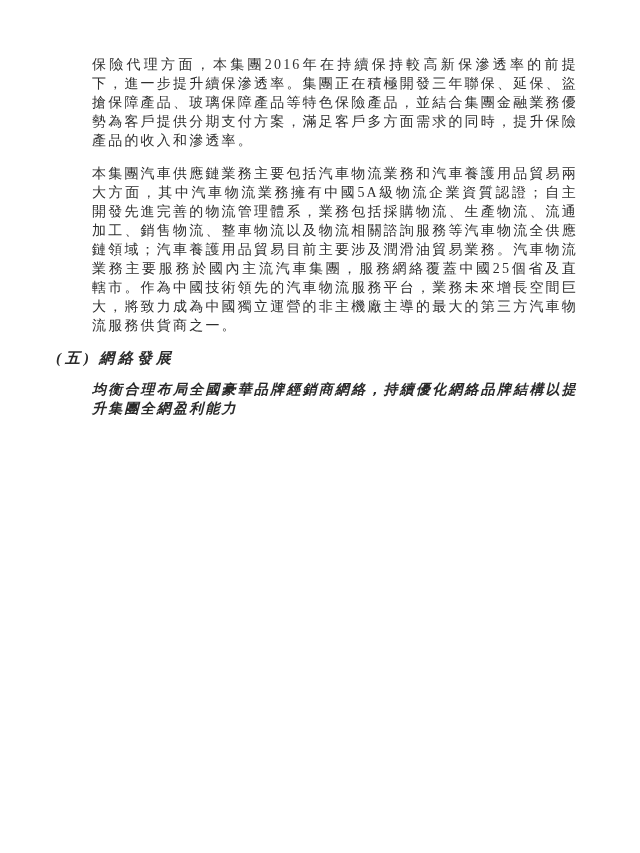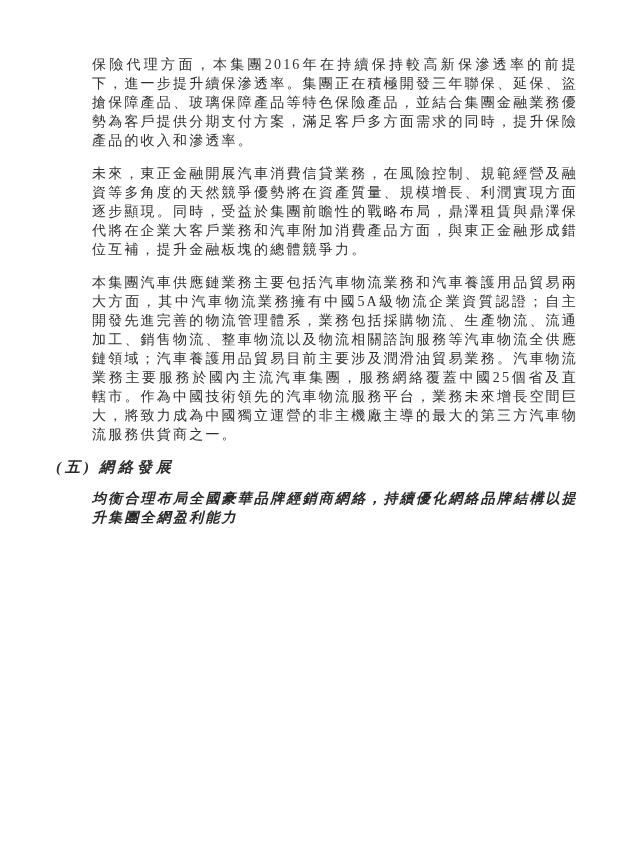--- a/index.html
+++ b/index.html
@@ -92,21 +92,20 @@
 </style>
 </head>
 <body>
 
 <div class="page">
 
   <div class="content">
 
     <p class="body-para">保險代理方面，本集團2016年在持續保持較高新保滲透率的前提下，進一步提升續保滲透率。集團正在積極開發三年聯保、延保、盜搶保障產品、玻璃保障產品等特色保險產品，並結合集團金融業務優勢為客戶提供分期支付方案，滿足客戶多方面需求的同時，提升保險產品的收入和滲透率。</p>
 
-    <p class="body-para">未來，東正金融開展汽車消費信貸業務，在風險控制、規範經營及融資等多角度的天然競爭優勢將在資產質量、規模增長、利潤實現方面逐步顯現。同時，受益於集團前瞻性的戰略布局，鼎澤租賃與鼎澤保代將在企業大客戶業務和汽車附加消費產品方面，與東正金融形成錯位互補，提升金融板塊的總體競爭力。</p>
 
 
     <p class="body-para">本集團汽車供應鏈業務主要包括汽車物流業務和汽車養護用品貿易兩大方面，其中汽車物流業務擁有中國5A級物流企業資質認證；自主開發先進完善的物流管理體系，業務包括採購物流、生產物流、流通加工、銷售物流、整車物流以及物流相關諮詢服務等汽車物流全供應鏈領域；汽車養護用品貿易目前主要涉及潤滑油貿易業務。汽車物流業務主要服務於國內主流汽車集團，服務網絡覆蓋中國25個省及直轄市。作為中國技術領先的汽車物流服務平台，業務未來增長空間巨大，將致力成為中國獨立運營的非主機廠主導的最大的第三方汽車物流服務供貨商之一。</p>
 
     <h4 class="section-heading">
       <span class="sec-num">(五)</span><span>網絡發展</span>
     </h4>
 
     <p class="lead-para">均衡合理布局全國豪華品牌經銷商網絡，持續優化網絡品牌結構以提升集團全網盈利能力</p>
 

